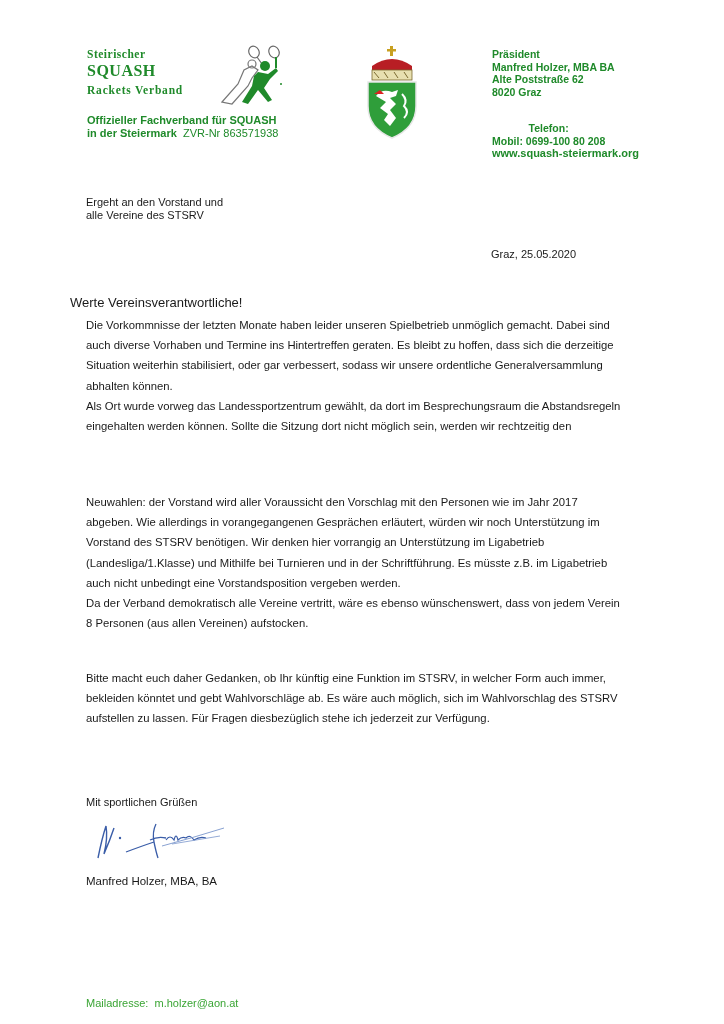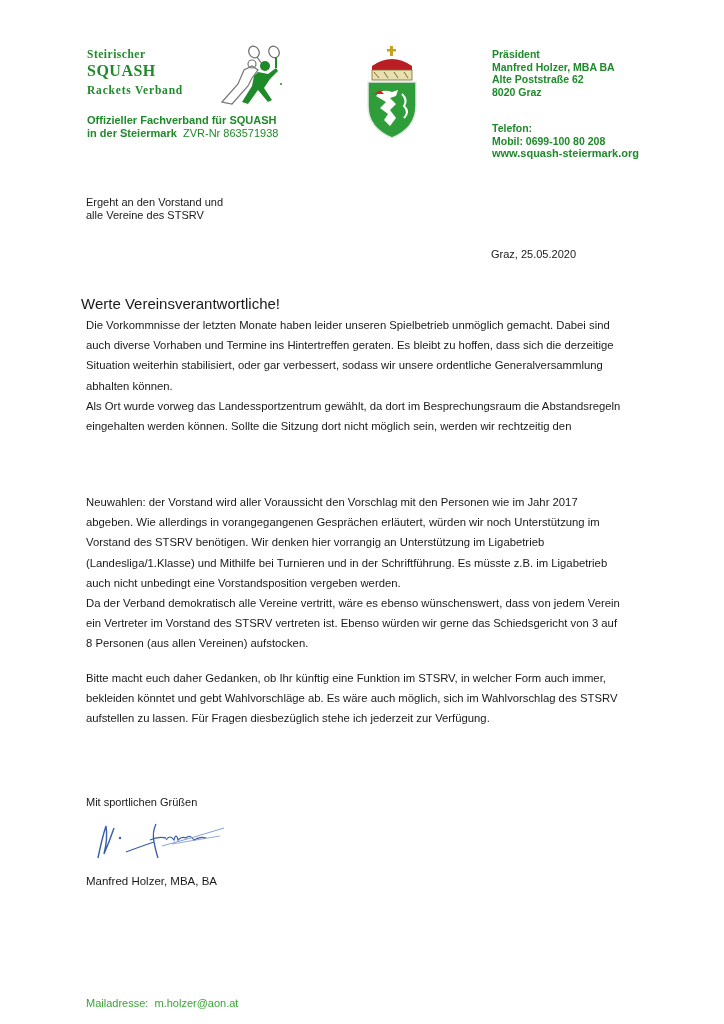--- a/index.html
+++ b/index.html
@@ -6,25 +6,25 @@
   body { width: 724px; height: 1024px; position: relative; overflow: hidden;
          font-family: "Liberation Sans", sans-serif; color: #1a1a1a; }
   .abs { position: absolute; }
   .serif-bold { font-family: "Liberation Serif", "DejaVu Serif", serif; font-weight: bold; color: #1f8a2a; letter-spacing: 0.5px; }
   .org-line1 { left: 87px; top: 48px; font-size: 11.5px; }
   .org-line2 { left: 87px; top: 62px; font-size: 16px; }
   .org-line3 { left: 87px; top: 84px; font-size: 11.5px; letter-spacing: 0.8px; }
   .tagline { left: 87px; top: 114px; font-size: 11px; font-weight: bold; line-height: 13px; color: #1f8a2a; }
   .tagline .zvr { font-weight: normal; }
   .contact { left: 492px; top: 48px; font-size: 10.5px; font-weight: bold; line-height: 12.5px; color: #1f8a2a; }
-  .contact2 { left: 492px; top: 122px; font-size: 10.5px; font-weight: bold; line-height: 12.5px; color: #1f8a2a; }
+  .contact2 { left: 492px; top: 122px; font-size: 10.5px; font-weight: bold; line-height: 12.5px; color: #1f8a2a; text-align: center; }
   .website { left: 492px; top: 147px; font-size: 11px; font-weight: bold; color: #1f8a2a; }
   .recipient { left: 86px; top: 196px; font-size: 11px; line-height: 13px; }
   .date { left: 491px; top: 248px; font-size: 11px; }
-  .salutation { left: 81px; top: 295px; font-size: 15px; }
+  .salutation { left: 70px; top: 295px; font-size: 13px; }
   .para { left: 86px; width: 560px; font-size: 11.3px; line-height: 20.2px; }
   .p1 { top: 315px; }
   .p2 { top: 492px; }
   .p3 { top: 668px; }
   .closing { left: 86px; top: 796px; font-size: 11px; }
   .signer { left: 86px; top: 875px; font-size: 11.5px; }
   .mail { left: 86px; top: 997px; font-size: 11px; color: #3aa534; }
   .para span { display: block; }
 </style>
 </head>
@@ -104,21 +104,20 @@
   <span>eingehalten werden können. Sollte die Sitzung dort nicht möglich sein, werden wir rechtzeitig den</span>
 </div>
 
 <div class="abs para p2">
   <span>Neuwahlen: der Vorstand wird aller Voraussicht den Vorschlag mit den Personen wie im Jahr 2017</span>
   <span>abgeben. Wie allerdings in vorangegangenen Gesprächen erläutert, würden wir noch Unterstützung im</span>
   <span>Vorstand des STSRV benötigen. Wir denken hier vorrangig an Unterstützung im Ligabetrieb</span>
   <span>(Landesliga/1.Klasse) und Mithilfe bei Turnieren und in der Schriftführung.  Es müsste z.B. im Ligabetrieb</span>
   <span>auch nicht unbedingt eine Vorstandsposition vergeben werden.</span>
   <span>Da der Verband demokratisch alle Vereine vertritt, wäre es ebenso wünschenswert, dass von jedem Verein</span>
-  <span>ein Vertreter im Vorstand des STSRV vertreten ist. Ebenso würden wir gerne das Schiedsgericht von 3 auf</span>
   <span>8 Personen (aus allen Vereinen) aufstocken.</span>
 </div>
 
 <div class="abs para p3">
   <span>Bitte macht euch daher Gedanken, ob Ihr künftig eine Funktion im STSRV, in welcher Form auch immer,</span>
   <span>bekleiden könntet und gebt Wahlvorschläge ab. Es wäre auch möglich, sich im Wahlvorschlag des STSRV</span>
   <span>aufstellen zu lassen. Für Fragen diesbezüglich stehe ich jederzeit zur Verfügung.</span>
 </div>
 
 <div class="abs closing">Mit sportlichen Grüßen</div>

